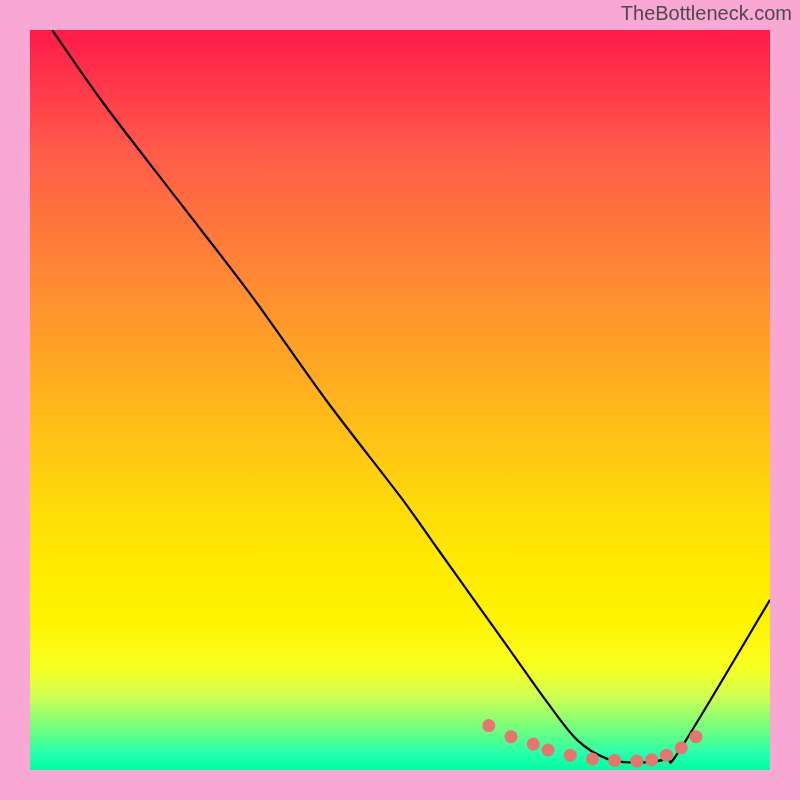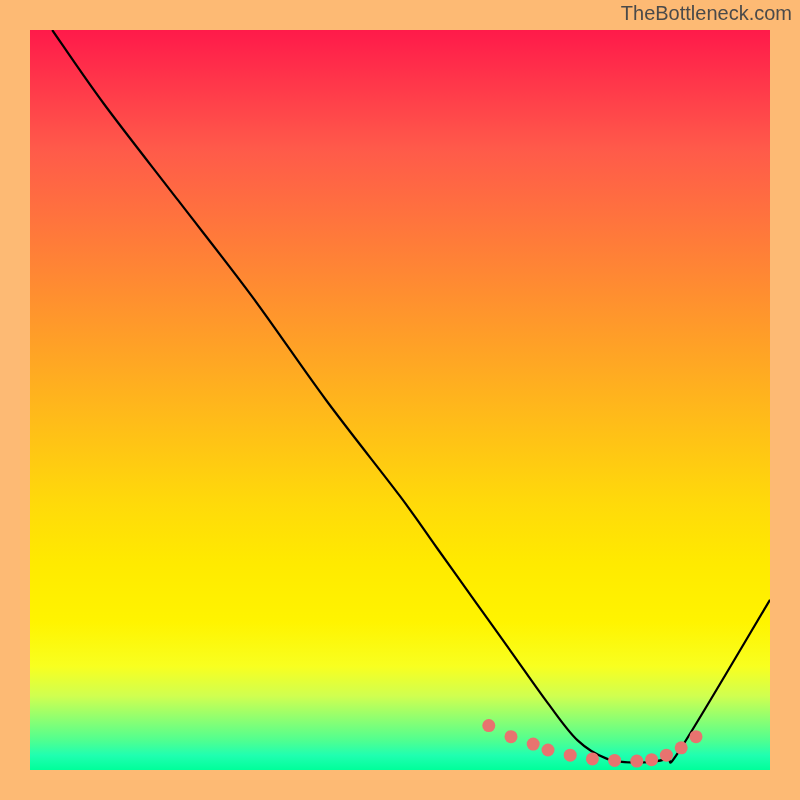--- a/index.html
+++ b/index.html
@@ -8,21 +8,21 @@
     background: #000;
     width: 800px;
     height: 800px;
     overflow: hidden;
     font-family: Arial, sans-serif;
   }
   .container {
     width: 800px;
     height: 800px;
     position: relative;
-    background: #fdba74;
+    background: #f9a8d4;
   }
   .watermark {
     position: absolute;
     top: 2px;
     right: 8px;
     color: #4a4a4a;
     font-size: 20px;
     font-weight: 500;
     z-index: 10;
   }

